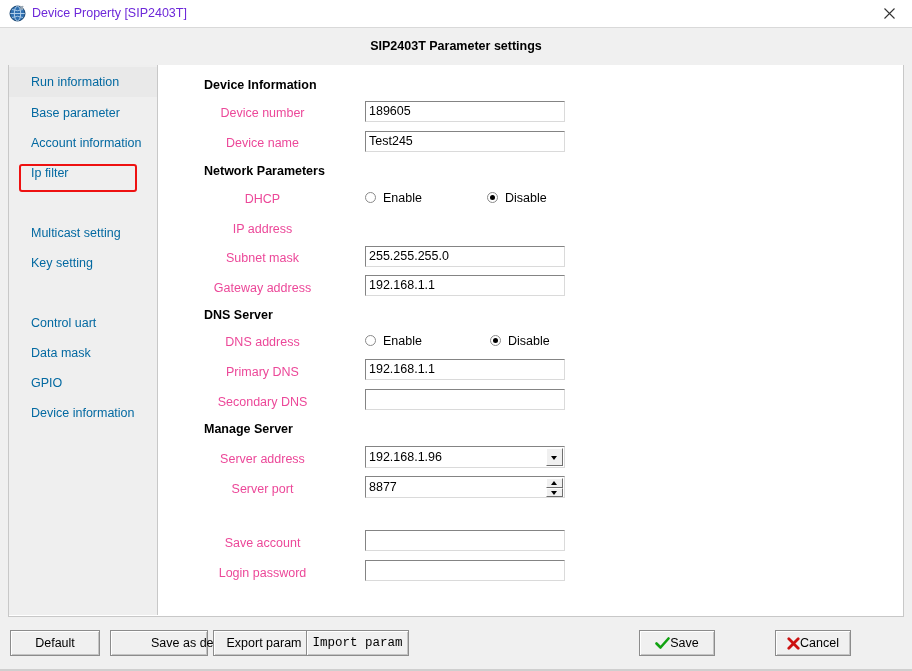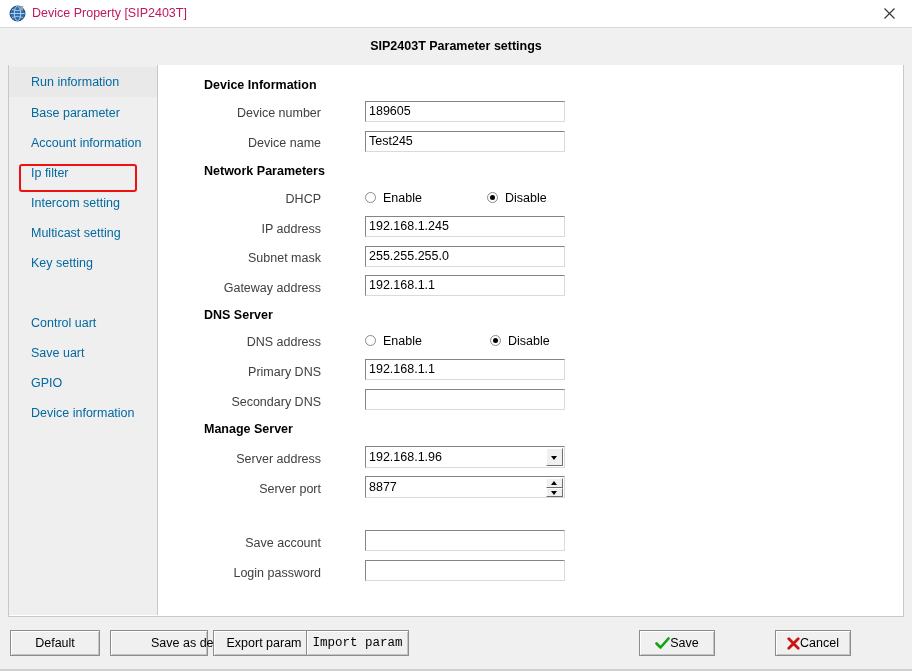--- a/index.html
+++ b/index.html
@@ -38,21 +38,21 @@
   }
   .title-icon {
     position: absolute;
     left: 9px; top: 5px;
     width: 17px; height: 17px;
   }
   .title-text {
     position: absolute;
     left: 32px; top: 6px;
     font-size: 12.5px;
-    color: #be185d;
+    color: #6d28d9;
     white-space: nowrap;
   }
   .close-btn {
     position: absolute;
     right: 0; top: 0;
     width: 46px; height: 27px;
     display: flex;
     align-items: center;
     justify-content: center;
     cursor: default;
@@ -144,23 +144,23 @@
     left: 46px;
     font-weight: bold;
     font-size: 12.5px;
     color: #000;
     white-space: nowrap;
   }
   .fld-label {
     position: absolute;
     left: 46px;
     width: 117px;
-    text-align: right;
-    font-size: 12.5px;
-    color: #404040;
+    text-align: center;
+    font-size: 12.5px;
+    color: #ec4899;
     white-space: nowrap;
   }
 
   
   .textbox {
     position: absolute;
     left: 207px;
     width: 200px;
     height: 21px;
     background: #ffffff;
@@ -342,25 +342,24 @@
     <div class="header-title">SIP2403T Parameter settings</div>
   </div>
 
   <div class="body-panel">
 
     <div class="sidebar">
       <div class="side-item shaded" style="top:2px">Run information</div>
       <div class="side-item plain" style="top:33px">Base parameter</div>
       <div class="side-item plain" style="top:63px">Account information</div>
       <div class="side-item plain" style="top:93px">Ip filter</div>
-      <div class="side-item plain" style="top:123px">Intercom setting</div>
       <div class="side-item plain" style="top:153px">Multicast setting</div>
       <div class="side-item plain" style="top:183px">Key setting</div>
       <div class="side-item plain" style="top:243px">Control uart</div>
-      <div class="side-item plain" style="top:273px">Save uart</div>
+      <div class="side-item plain" style="top:273px">Data mask</div>
       <div class="side-item plain" style="top:303px">GPIO</div>
       <div class="side-item plain" style="top:333px">Device information</div>
       <div class="side-highlight"></div>
     </div>
 
     <div class="content">
 
       <div class="sec-head" style="top:13px">Device Information</div>
 
       <div class="fld-label" style="top:41px">Device number</div>
@@ -375,21 +374,20 @@
       <div class="radio-wrap" style="top:126px; width:200px;">
         <span class="radio" style="left:0">
           <span class="dot"></span><span>Enable</span>
         </span>
         <span class="radio on" style="left:122px">
           <span class="dot"></span><span>Disable</span>
         </span>
       </div>
 
       <div class="fld-label" style="top:157px">IP address</div>
-      <div class="textbox" style="top:151px">192.168.1.245</div>
 
       <div class="fld-label" style="top:186px">Subnet mask</div>
       <div class="textbox" style="top:181px">255.255.255.0</div>
 
       <div class="fld-label" style="top:216px">Gateway address</div>
       <div class="textbox" style="top:210px">192.168.1.1</div>
 
       <div class="sec-head" style="top:243px">DNS Server</div>
 
       <div class="fld-label" style="top:270px">DNS address</div>

